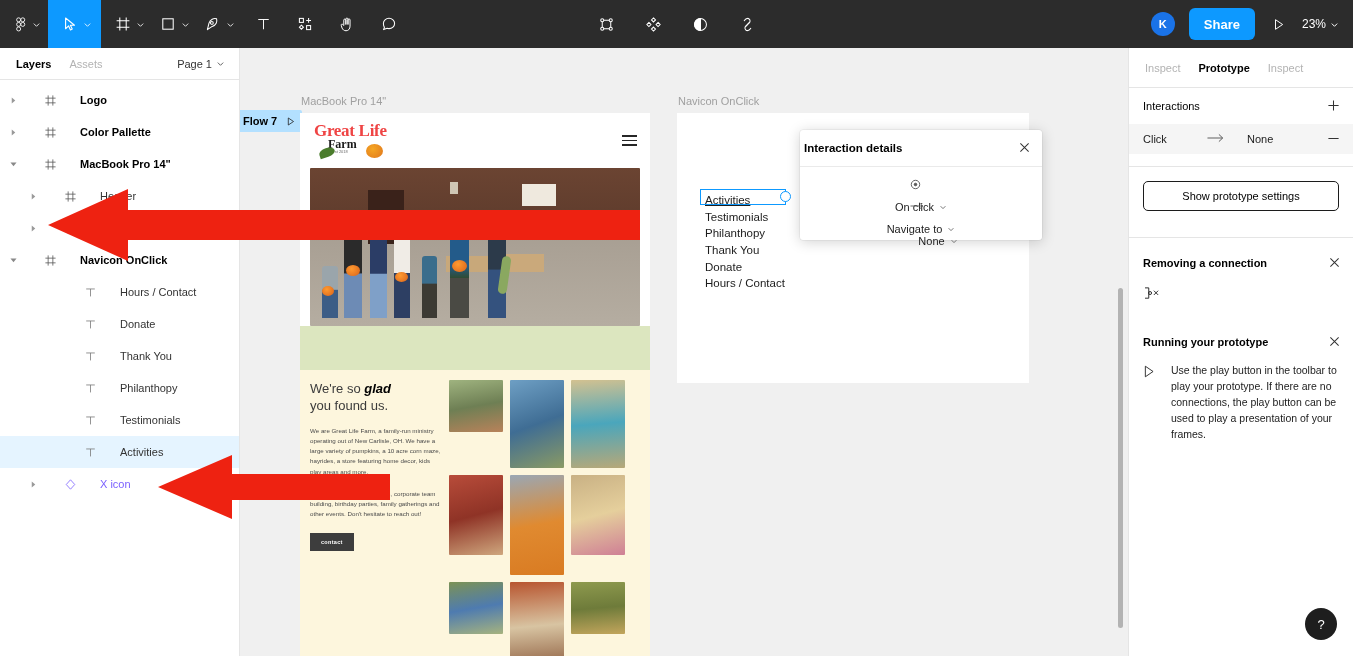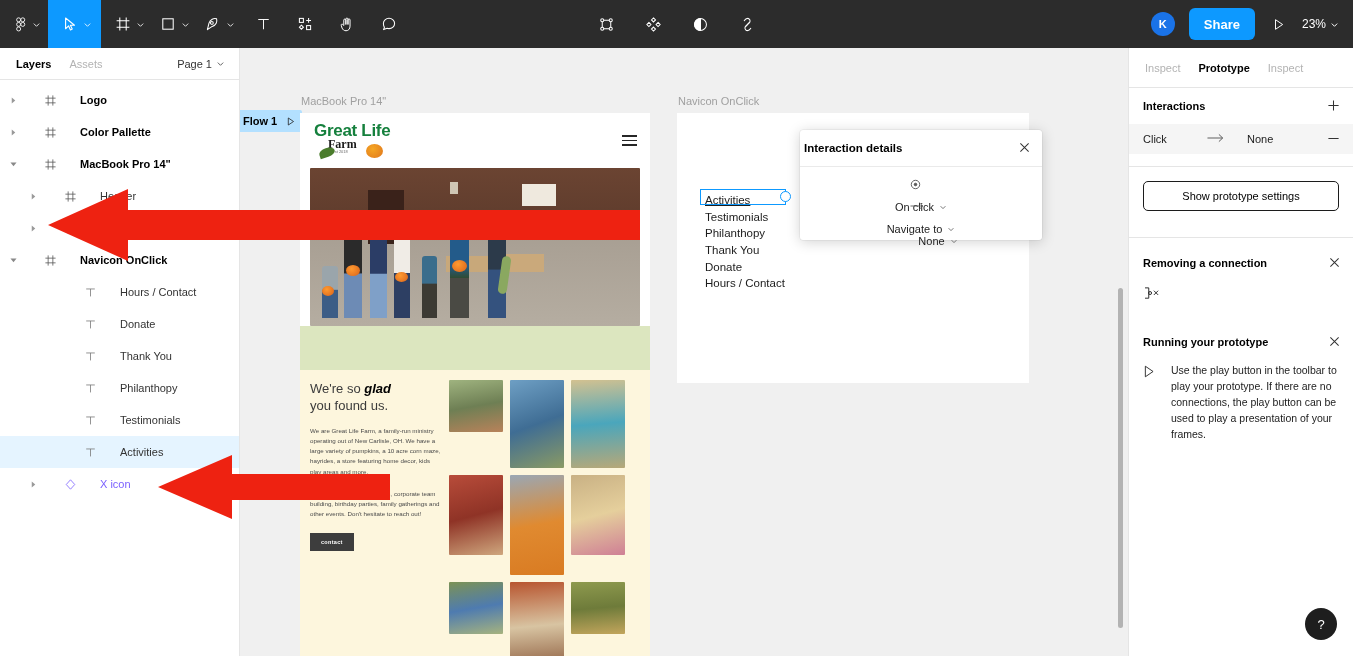--- a/index.html
+++ b/index.html
@@ -98,22 +98,22 @@
   .mb-frame {
     position: absolute; left: 60px; top: 65px; width: 350px; height: 600px;
     background: #fff; overflow: hidden;
   }
   .mb-header {
     height: 55px; background: #fff; display: flex; align-items: center;
     justify-content: space-between; padding: 0 13px 0 14px;
   }
   .logo-wrap { display: flex; flex-direction: column; line-height: 1; }
   .logo-top {
-    font-family: Liberation Sans, sans-serif; font-weight: bold; font-size: 17px;
-    color: #15803d; letter-spacing: -0.3px;
+    font-family: Liberation Serif, serif; font-weight: bold; font-size: 17px;
+    color: #ef4444; letter-spacing: -0.3px;
   }
   .logo-bot {
     font-family: "Liberation Serif", serif; font-weight: bold; font-size: 12px;
     color: #1a1a1a; margin-left: 14px; margin-top: -1px;
   }
   .logo-est { font-size: 4px; color: #6b6b6b; margin-left: 18px; }
   .logo-pumpkin {
     width: 17px; height: 14px; border-radius: 50%;
     background: radial-gradient(circle at 40% 35%, #f5a623, #e0761c);
     position: absolute; left: 52px; top: 22px;
@@ -218,21 +218,21 @@
     background: #fff; border-left: 1px solid #e5e5e5; z-index: 40;
   }
   .rp-tabs {
     height: 40px; display: flex; align-items: center; padding: 0 16px; gap: 18px;
     border-bottom: 1px solid #e5e5e5;
   }
   .rp-tab { font-size: 11px; color: #b3b3b3; cursor: pointer; }
   .rp-tab.active { color: #000; font-weight: bold; }
   .rp-sec-head {
     height: 36px; display: flex; align-items: center; justify-content: space-between;
-    padding: 0 13px 0 14px; font-size: 11px; font-weight: bold; color: #000;
+    padding: 0 13px 0 14px; font-size: 11px; font-weight: normal; color: #000;
   }
   .plus { font-size: 15px; color: #333; cursor: pointer; line-height: 1; }
   .minus { font-size: 15px; color: #333; cursor: pointer; line-height: 1; }
   .interaction-row {
     height: 30px; background: #f5f5f5; display: flex; align-items: center;
     padding: 0 13px 0 14px; font-size: 11px; color: #1c1c1c;
   }
   .ir-trigger { width: 64px; }
   .ir-arrow { width: 40px; color: #555; }
   .ir-target { flex: 1; }
@@ -571,21 +571,21 @@
             </svg>
           </span>
           <span class="lbl">X icon</span>
         </div>
       </div>
   </div>
 
   <div class="canvas">
 
     <div class="flow-badge">
-      <span>Flow 1</span>
+      <span>Flow 7</span>
       <svg class="flow-play" width="11" height="11" viewBox="0 0 20 20" fill="none" stroke="#1c1c1c" stroke-width="1.4" stroke-linejoin="round">
           <path d="M6 3.6 L15.5 10 L6 16.4 Z"></path>
         </svg>
     </div>
 
     <div class="frame-label" style="left:61px; top:47px">MacBook Pro 14"</div>
     <div class="frame-label" style="left:438px; top:47px">Navicon OnClick</div>
 
     <div class="mb-frame">
 

